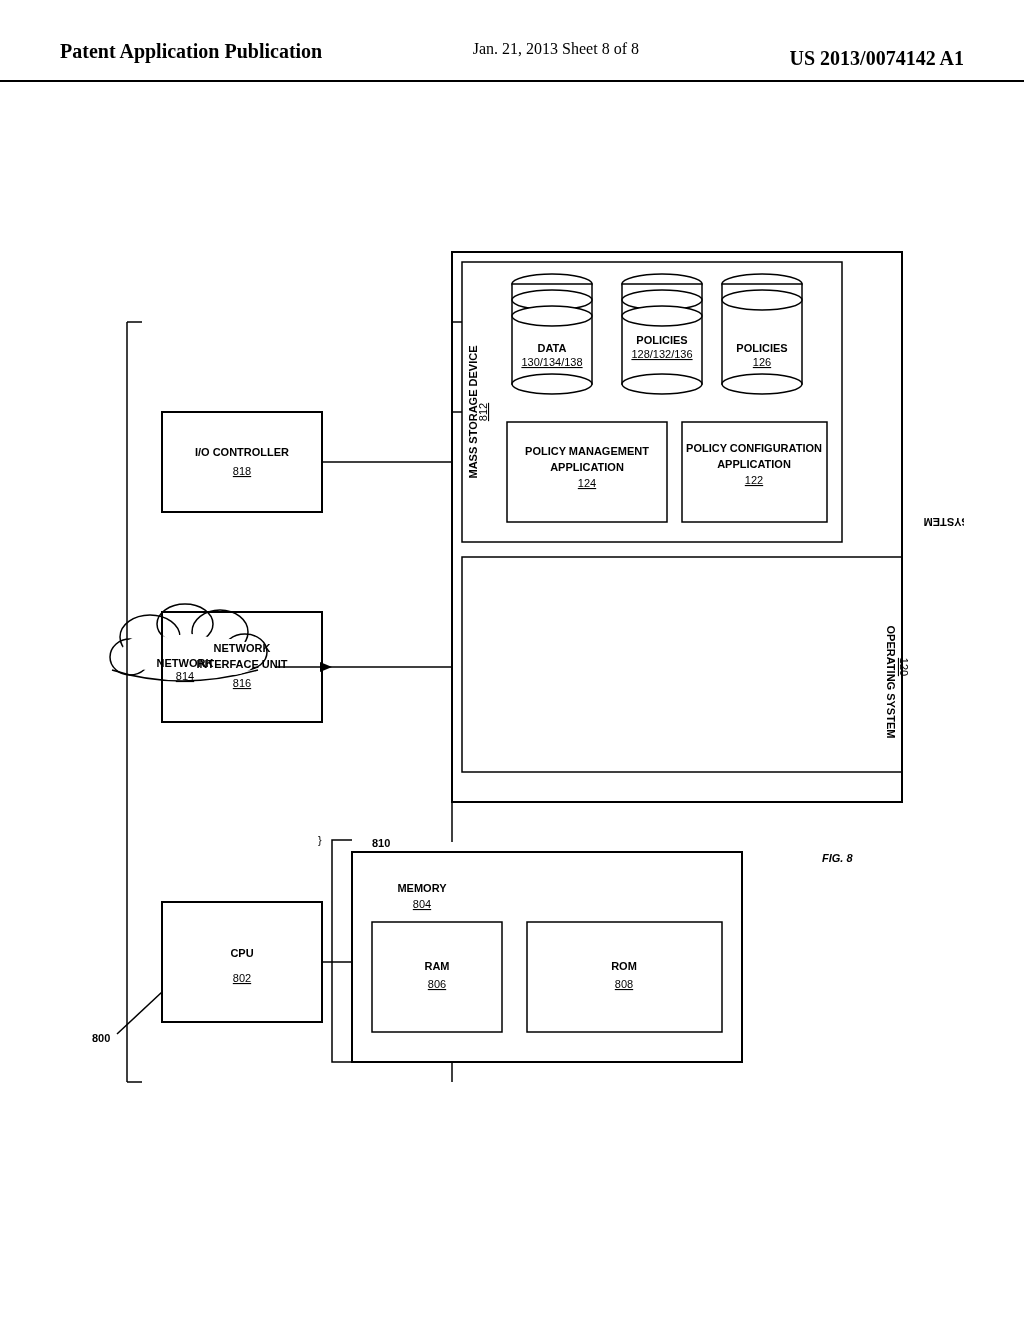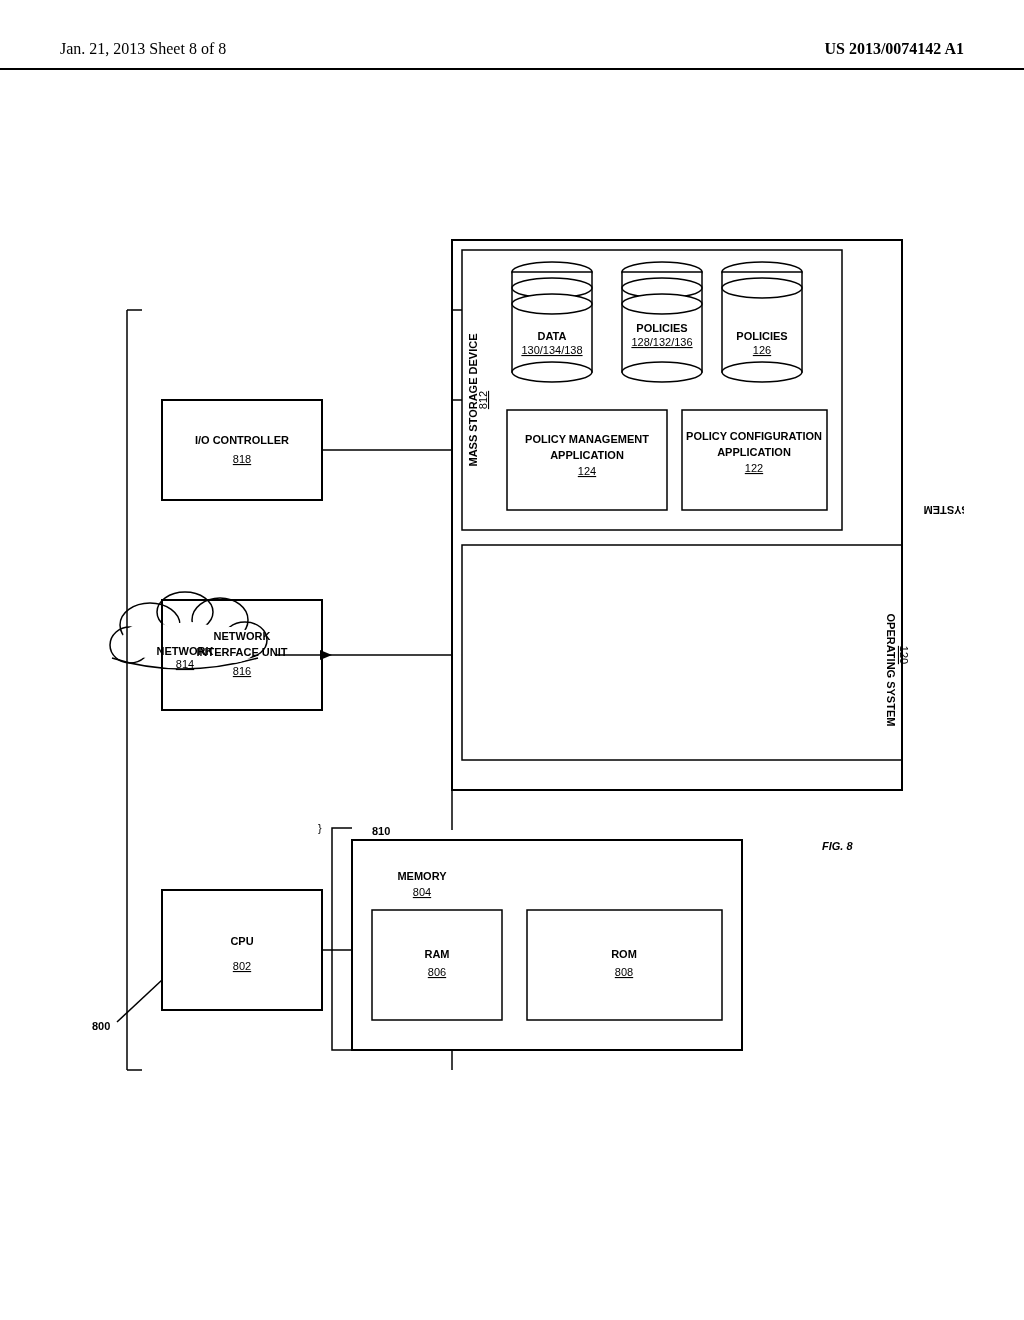--- a/index.html
+++ b/index.html
@@ -22,22 +22,23 @@
     }
     .patent-header-left {
       font-size: 20px;
       font-weight: bold;
     }
     .patent-header-center {
       font-size: 16px;
       text-align: center;
     }
     .patent-header-right {
-      font-size: 16px;
+      font-size: 20px;
       font-weight: bold;
+      margin-top: 7px;
     }
 
     
     .diagram-area {
       padding: 40px 60px;
       position: relative;
       width: 100%;
       height: 1180px;
     }
 
@@ -48,20 +49,21 @@
 
     text {
       font-family: Arial, Helvetica, sans-serif;
       font-size: 11px;
     }
   </style>
 </head>
 <body>
 
 <div class="patent-header">
+  <div class="patent-header-left">Patent Application Publication</div>
   <div class="patent-header-center">Jan. 21, 2013  Sheet 8 of 8</div>
   <div class="patent-header-right">US 2013/0074142 A1</div>
 </div>
 
 <div class="diagram-area">
   <svg class="main-diagram" viewBox="0 0 900 1100" xmlns="http://www.w3.org/2000/svg">
 
     <text x="30" y="920" font-size="14" font-weight="bold">800</text>
 
     <line x1="55" y1="912" x2="100" y2="870" stroke="#000" stroke-width="1.5"></line>

